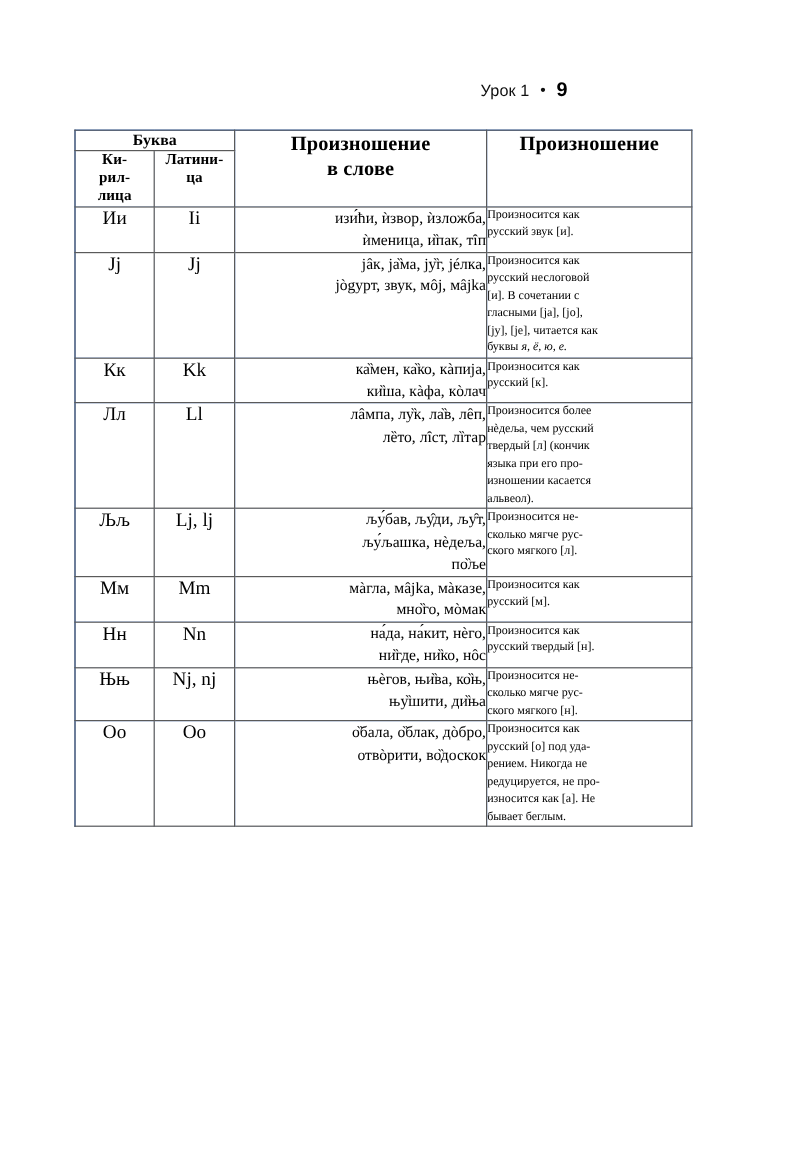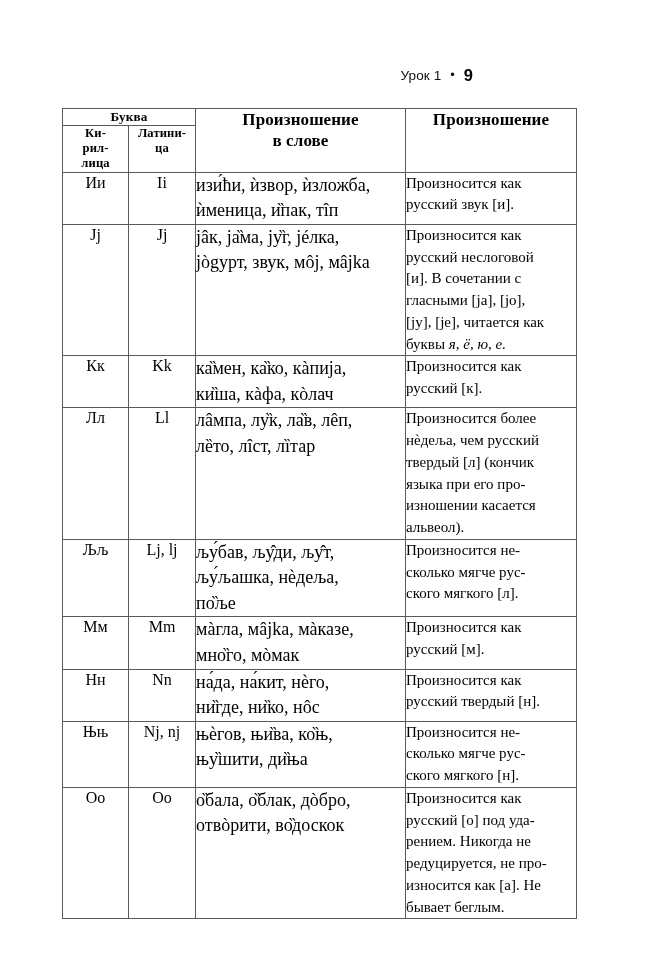--- a/index.html
+++ b/index.html
@@ -110,28 +110,28 @@
 
   
   .cell-letter {
     text-align: center;
     font-size: 16px;
     line-height: 1.2;
     padding: 9px 3px 8px 3px;
     vertical-align: top;
   }
   .cell-words {
-    font-size: 18px;
+    font-size: 13px;
     line-height: 1.42;
     padding: 8px 8px 9px 10px;
     vertical-align: top;
-    text-align: left;
+    text-align: right;
   }
   .cell-comment {
-    font-size: 15px;
+    font-size: 10px;
     line-height: 1.45;
     padding: 8px 7px 9px 9px;
     vertical-align: top;
     text-align: left;
   }
   .cell-comment i, .italic {
     font-style: italic;
   }
 
   .stack-line { display: block; }

